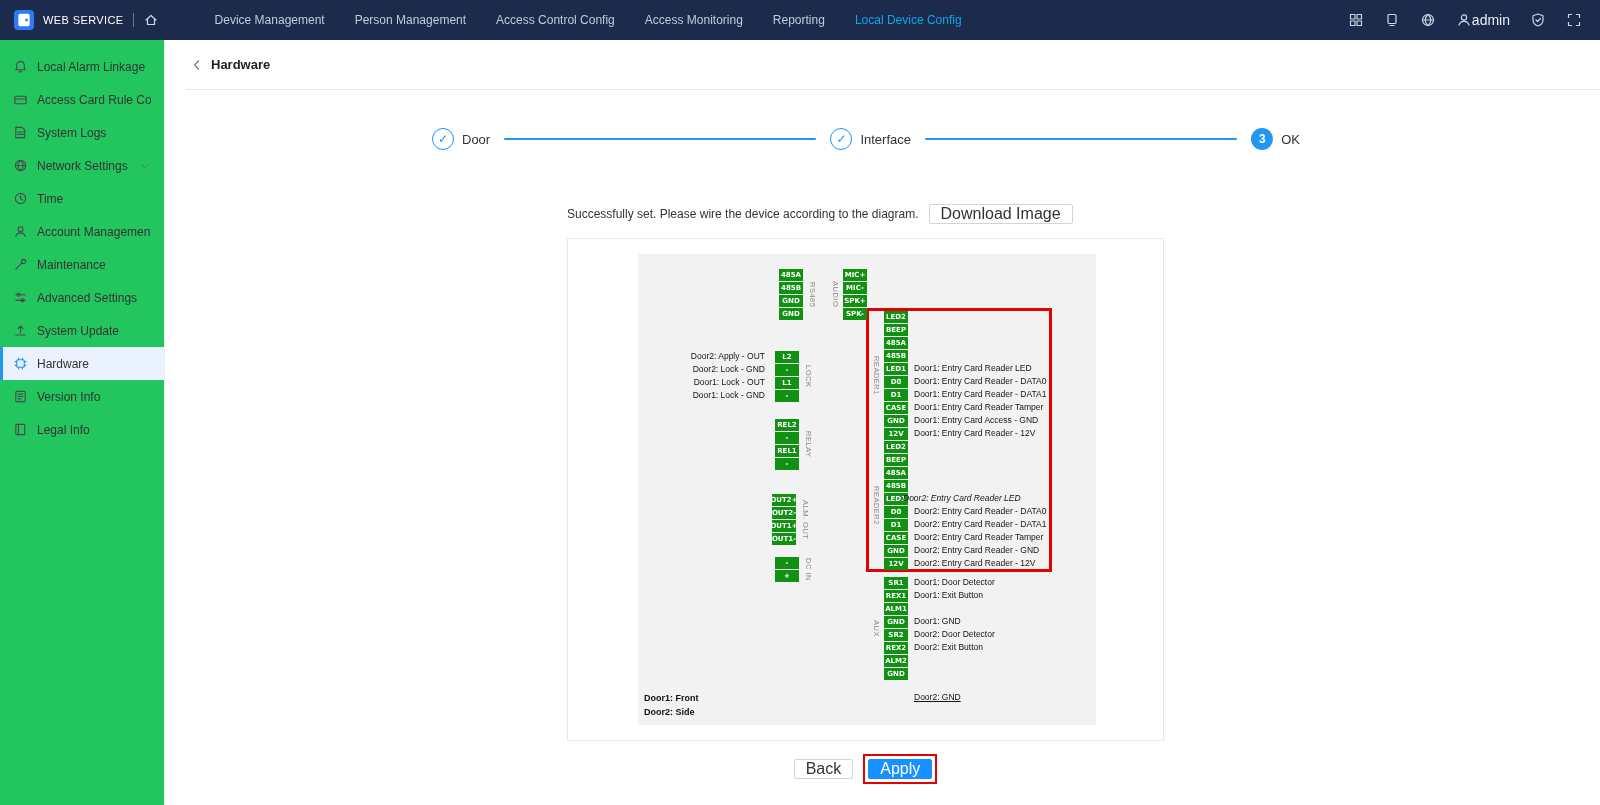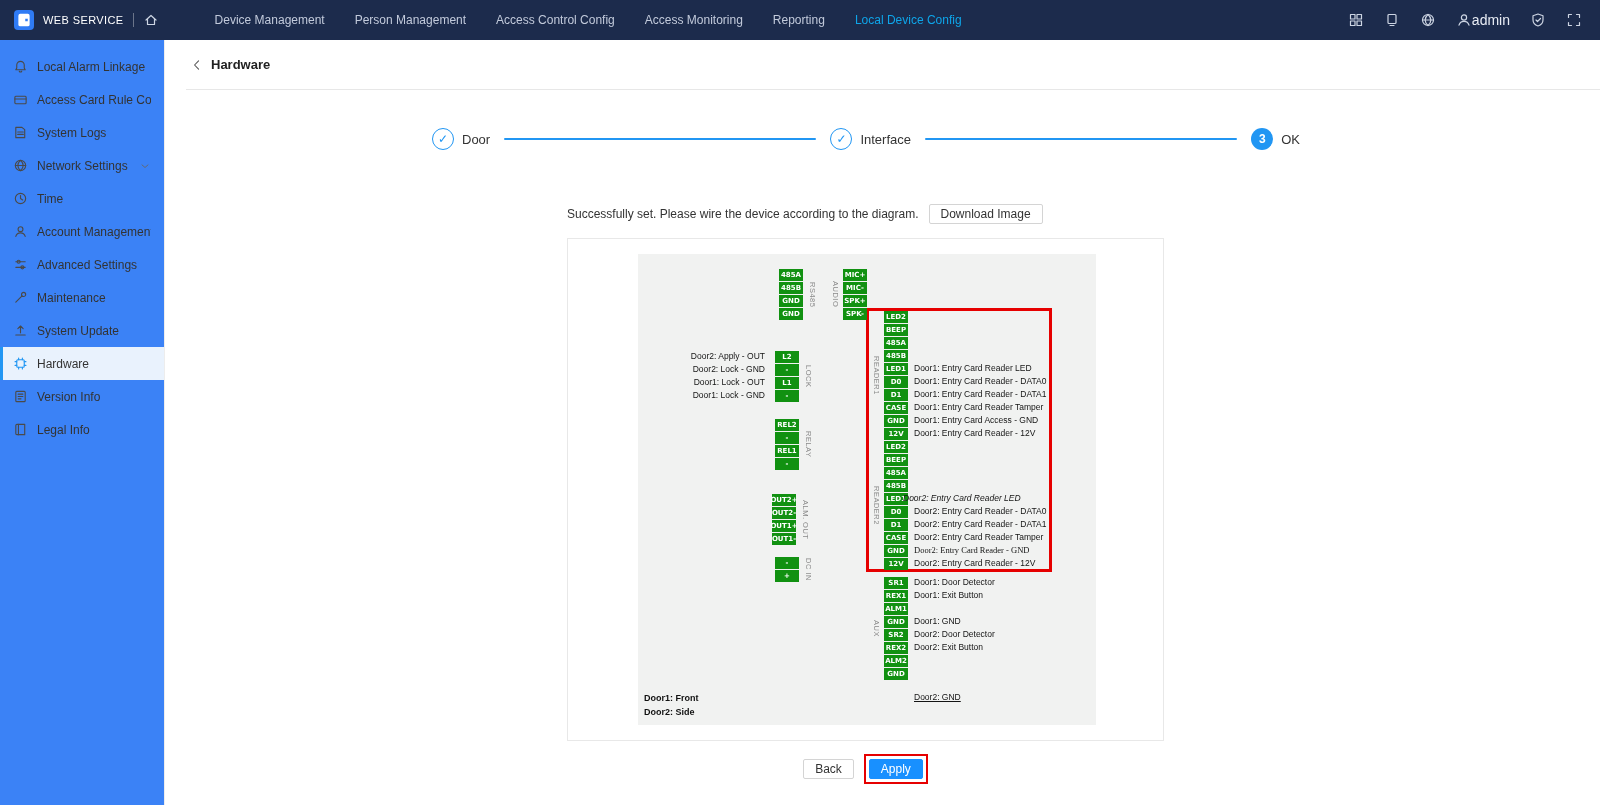--- a/index.html
+++ b/index.html
@@ -15,21 +15,21 @@
   .brand{font-size:11px;letter-spacing:.4px;color:#fff;white-space:nowrap;}
   .nav-divider{width:1px;height:14px;background:rgba(255,255,255,.35);}
   .nav-icon{width:16px;height:16px;display:inline-flex;color:#cdd5e3;}
   .nav-menu{display:flex;align-items:center;gap:30px;margin-left:42px;}
   .nav-item{font-size:12px;color:#c2cadb;text-decoration:none;white-space:nowrap;cursor:pointer;}
   .nav-item.active{color:#0ea5e9;font-weight:normal;}
   .nav-right{margin-left:auto;display:flex;align-items:center;gap:20px;padding-right:18px;}
   .nav-user{display:flex;align-items:center;font-size:14px;color:#e8ecf4;cursor:pointer;}
 
   
-  .sidebar{position:absolute;top:40px;left:0;bottom:0;width:165px;background:#3b82f6;
+  .sidebar{position:absolute;top:40px;left:0;bottom:0;width:165px;background:#22c55e;
            border-right:1px solid #ededed;padding-top:10px;box-sizing:border-box;z-index:4;}
   .side-item{display:flex;align-items:center;gap:9px;height:33px;padding:0 13px;font-size:12px;
              color:#333;cursor:pointer;position:relative;box-sizing:border-box;}
   .side-item.active{background:#e9f2fd;}
   .side-item.active::before{content:"";position:absolute;left:0;top:0;bottom:0;width:3px;background:var(--accent-blue,#2196f3);}
   .side-icon{width:15px;height:15px;display:inline-flex;color:#4a4a4a;flex:none;}
   .side-item.active .side-icon{color:var(--accent-blue,#2196f3);}
   .side-label{white-space:nowrap;overflow:hidden;}
   .chev{display:none;margin-left:auto;width:12px;height:12px;color:#666;}
   .chev.show{display:inline-flex;}
@@ -48,21 +48,21 @@
                font-size:12px;box-sizing:border-box;flex:none;}
   .step-circle.done{border:1.5px solid var(--accent-blue,#2196f3);color:var(--accent-blue,#2196f3);background:#fff;}
   .step-circle.done::after{content:"\2713";font-size:12px;}
   .step-circle.current{background:var(--accent-blue,#2196f3);color:#fff;font-weight:bold;}
   .step-label{font-size:13px;color:#333;}
   .step-line{flex:1;height:2px;background:var(--accent-blue,#2196f3);margin:0 14px;border-radius:1px;}
 
   
   .msg-row{position:absolute;top:164px;left:402px;display:flex;align-items:center;gap:10px;}
   .msg-text{font-size:12px;color:#333;}
-  .btn{height:20px;padding:0 11px;font-size:12px;border-radius:2px;cursor:pointer;
+  .btn{height:20px;padding:0 11px;font-size:16px;border-radius:2px;cursor:pointer;
        font-family:"Liberation Sans",sans-serif;display:inline-flex;align-items:center;justify-content:center;}
   .btn-plain{background:#fff;border:1px solid #d4d4d4;color:#333;}
   .btn-apply{background:#1890ff;border:1px solid #1890ff;color:#fff;}
 
   
   .panel{position:absolute;left:402px;top:198px;width:597px;height:503px;background:#fff;
          border:1px solid #e8e8e8;box-sizing:border-box;}
   .diagram-area{position:absolute;left:70px;top:15px;width:458px;height:471px;background:#f1f2f1;}
   .pin-col{position:absolute;}
   .pin-cell{width:24px;height:12px;margin-bottom:1px;background:var(--terminal-green,#119111);color:#fff;
@@ -220,36 +220,36 @@
           <circle cx="8" cy="5.5" r="2.6"></circle>
           <path d="M3 13.2c.7-2.6 2.6-3.8 5-3.8s4.3 1.2 5 3.8"></path>
         </svg>
       </span>
     <span class="side-label">Account Management</span>
 
   </div>
     <div class="side-item">
     <span class="side-icon">
         <svg viewBox="0 0 16 16" fill="none" stroke="currentColor" stroke-width="1.2" stroke-linecap="round" stroke-linejoin="round" style="width: 100%; height: 100%;">
+          <circle cx="11.3" cy="4.7" r="2.2"></circle>
+          <path d="M9.7 6.3 3 13"></path>
+        </svg>
+      </span>
+    <span class="side-label">Maintenance</span>
+
+  </div>
+    <div class="side-item">
+    <span class="side-icon">
+        <svg viewBox="0 0 16 16" fill="none" stroke="currentColor" stroke-width="1.2" stroke-linecap="round" stroke-linejoin="round" style="width: 100%; height: 100%;">
           <path d="M3 5h10M3 11h10"></path>
           <circle cx="6" cy="5" r="1.6"></circle>
           <circle cx="10" cy="11" r="1.6"></circle>
         </svg>
       </span>
     <span class="side-label">Advanced Settings</span>
-
-  </div>
-    <div class="side-item">
-    <span class="side-icon">
-        <svg viewBox="0 0 16 16" fill="none" stroke="currentColor" stroke-width="1.2" stroke-linecap="round" stroke-linejoin="round" style="width: 100%; height: 100%;">
-          <circle cx="11.3" cy="4.7" r="2.2"></circle>
-          <path d="M9.7 6.3 3 13"></path>
-        </svg>
-      </span>
-    <span class="side-label">Maintenance</span>
 
   </div>
     <div class="side-item">
     <span class="side-icon">
         <svg viewBox="0 0 16 16" fill="none" stroke="currentColor" stroke-width="1.2" stroke-linecap="round" stroke-linejoin="round" style="width: 100%; height: 100%;">
           <path d="M8 10.5V3.2M5.2 6 8 3.2 10.8 6"></path>
           <path d="M3 12.8h10"></path>
         </svg>
       </span>
     <span class="side-label">System Update</span>
@@ -400,21 +400,21 @@
           <div class="pin-cell">D1</div>
           <div class="pin-cell">CASE</div>
           <div class="pin-cell">GND</div>
           <div class="pin-cell">12V</div>
         </div>
         <div class="v-label" style="top: 187px; height: 129px; left: 232px;">READER2</div>
         <div class="ann" style="top: 238px; left: 265px; font-style: italic;">Door2: Entry Card Reader LED</div>
         <div class="ann" style="top: 251px; left: 276px;">Door2: Entry Card Reader - DATA0</div>
         <div class="ann" style="top: 264px; left: 276px;">Door2: Entry Card Reader - DATA1</div>
         <div class="ann" style="top: 277px; left: 276px;">Door2: Entry Card Reader Tamper</div>
-        <div class="ann" style="top: 290px; left: 276px; font-family: Liberation Serif, serif;">Door2: Entry Card Reader - GND</div>
+        <div class="ann" style="top: 290px; left: 276px;">Door2: Entry Card Reader - GND</div>
         <div class="ann" style="top: 303px; left: 276px;">Door2: Entry Card Reader - 12V</div>
         <div class="pin-col" style="left: 246px; top: 323px;">
           <div class="pin-cell">SR1</div>
           <div class="pin-cell">REX1</div>
           <div class="pin-cell">ALM1</div>
           <div class="pin-cell">GND</div>
           <div class="pin-cell">SR2</div>
           <div class="pin-cell">REX2</div>
           <div class="pin-cell">ALM2</div>
           <div class="pin-cell">GND</div>

